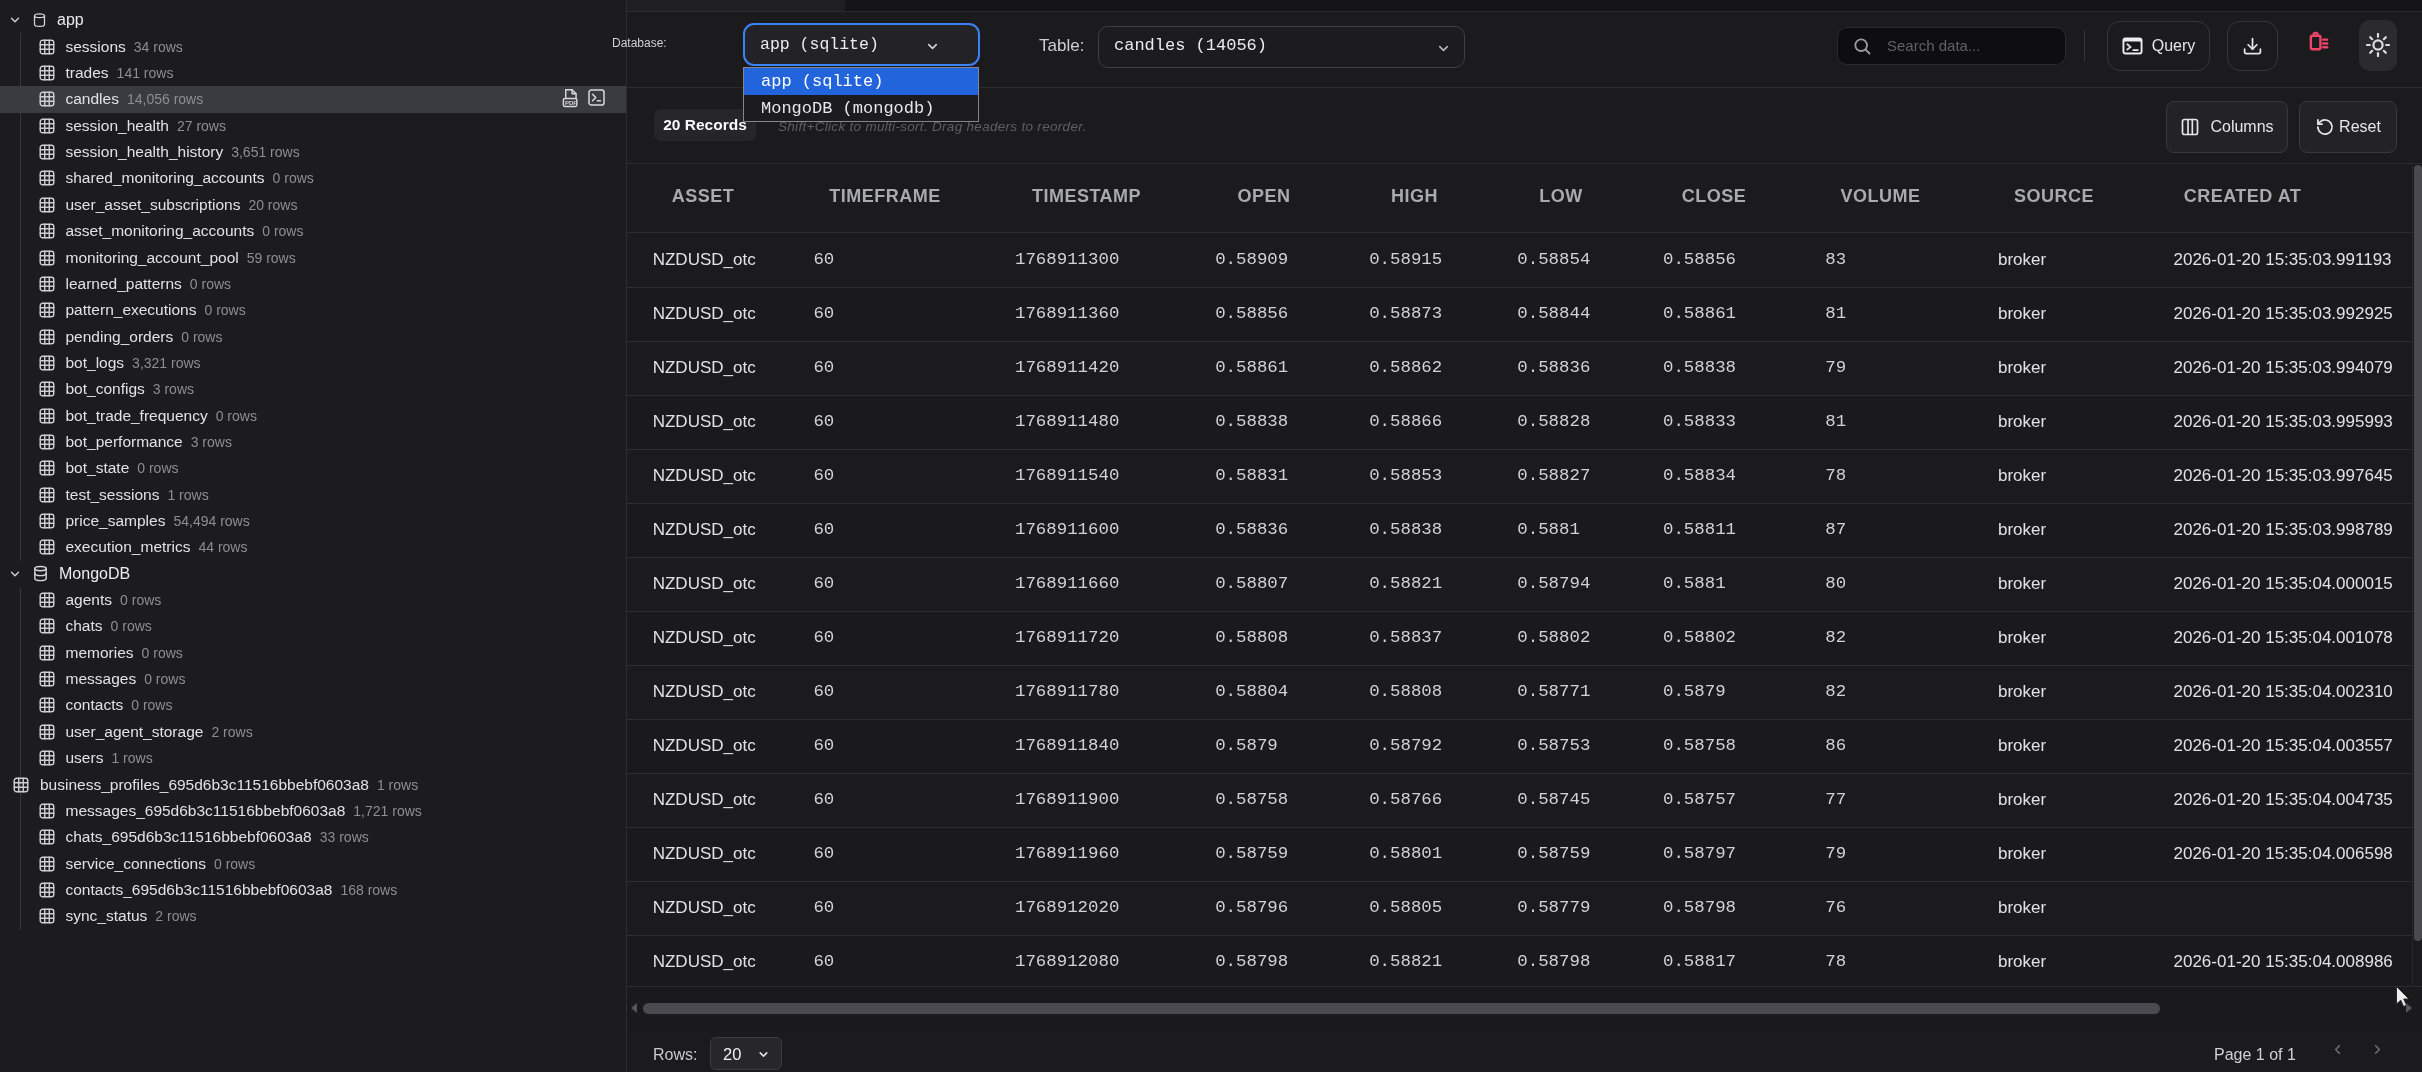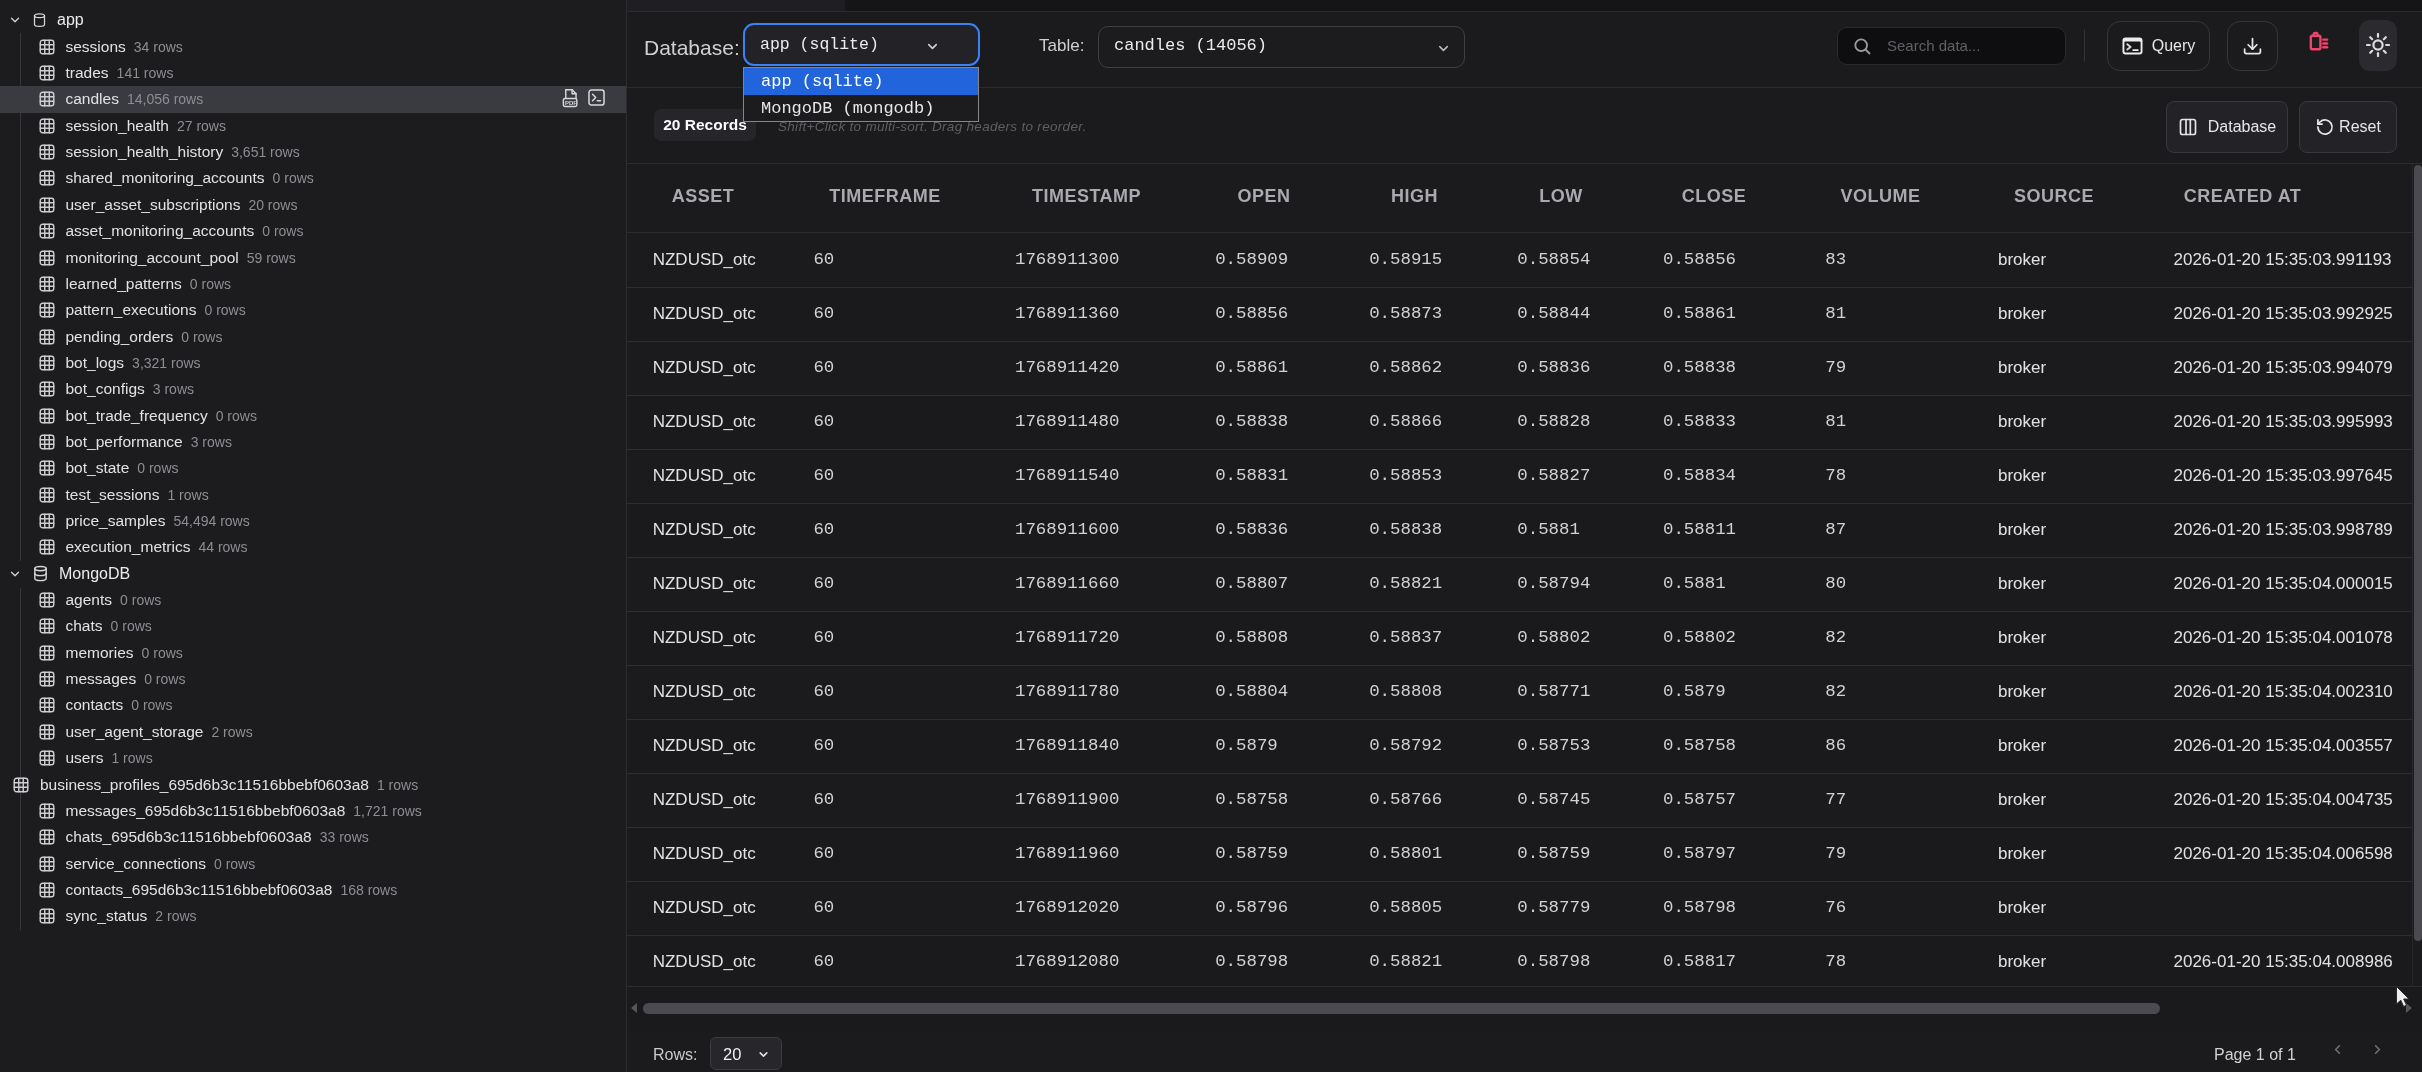--- a/index.html
+++ b/index.html
@@ -454,21 +454,21 @@
   <div id="main"></div>
 
   <div class="abs" style="left:627px; top:0; width:1795px; height:11px; background:#151517;"></div>
   <div class="abs" style="left:627px; top:0; width:218px; height:11px; background:#1f1f23;"></div>
   <div class="hline" style="top:11px;"></div>
   <div class="hline" style="top:87px;"></div>
   <div class="hline" style="top:163px;"></div>
   <div class="hline" style="top:232px;"></div>
   <div class="hline" style="top:986px;"></div>
 
-  <div class="abs" style="left:644px; top:36px; font-size:21px; color:#cfcfd4;">Database:</div>
+  <div class="abs" style="left:612px; top:36px; font-size:12px; color:#cfcfd4;">Database:</div>
   <div class="sel1"></div>
   <div class="abs mono" style="left:760px; top:35px; font-size:16.5px; color:#ececef;">app (sqlite)</div>
   <div class="chev" style="left:925px; top:39px;">
     <svg width="15" height="15" viewBox="0 0 24 24" fill="none" stroke="#cfcfd4" stroke-width="2.6" stroke-linecap="round" stroke-linejoin="round">
       <polyline points="6 9 12 15 18 9"></polyline>
     </svg>
   </div>
 
   <div class="abs" style="left:1039px; top:36px; font-size:17px; color:#cfcfd4;">Table:</div>
   <div class="sel2"></div>
@@ -525,21 +525,21 @@
     </svg></div>
 
   <div class="badge">20 Records</div>
   <div class="hint">Shift+Click to multi-sort. Drag headers to reorder.</div>
   <div class="btn2" style="left:2166px; top:101px; width:122px; height:52px; gap:10px; font-size:16px;">
     <svg width="20" height="20" viewBox="0 0 24 24" fill="none" stroke="#e6e6e9" stroke-width="2" stroke-linecap="round" stroke-linejoin="round">
       <rect x="3" y="3" width="18" height="18" rx="2.5"></rect>
       <line x1="9.6" y1="3" x2="9.6" y2="21"></line>
       <line x1="14.8" y1="3" x2="14.8" y2="21"></line>
     </svg>
-    <span>Database</span>
+    <span>Columns</span>
   </div>
   <div class="btn2" style="left:2299px; top:101px; width:98px; height:52px; gap:4px; font-size:16px;">
     <svg width="20" height="20" viewBox="0 0 24 24" fill="none" stroke="#e6e6e9" stroke-width="2.1" stroke-linecap="round" stroke-linejoin="round">
       <path d="M3.5 12a8.5 8.5 0 1 0 2.5-6L3.5 8.5"></path>
       <polyline points="3.5 3.5 3.5 8.5 8.5 8.5"></polyline>
     </svg>
     <span>Reset</span>
   </div>
 
   <div id="thead">

